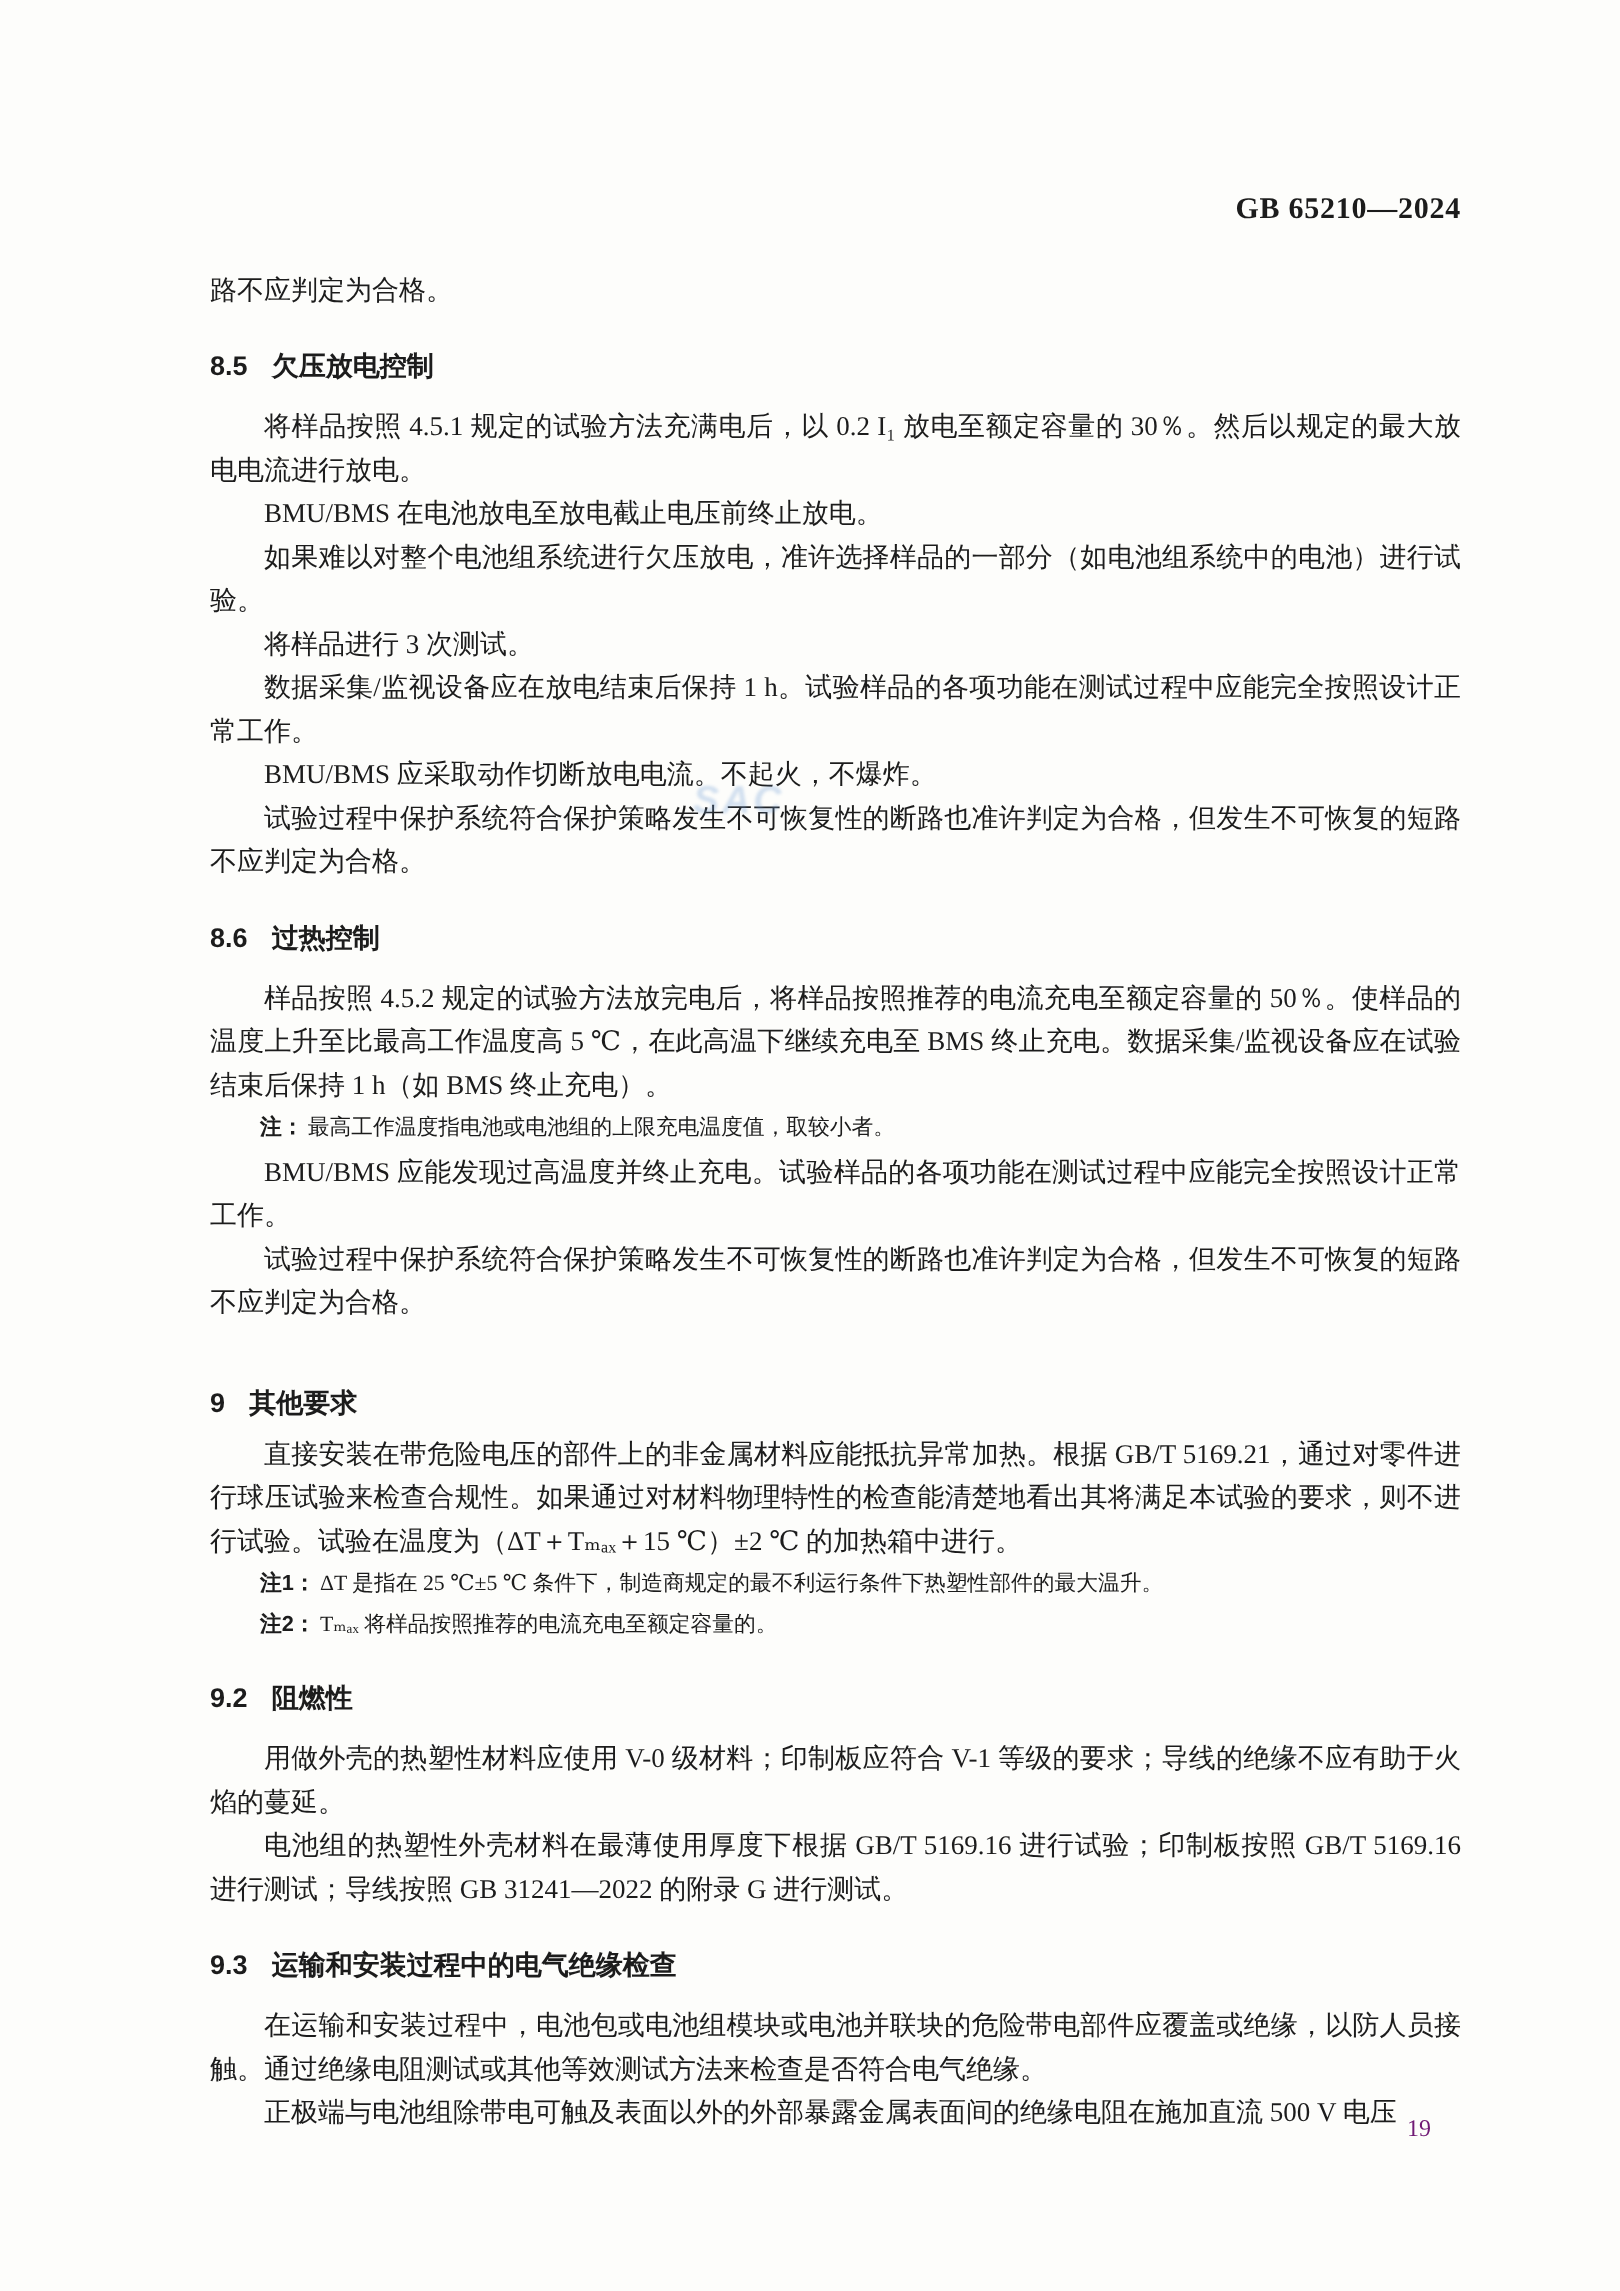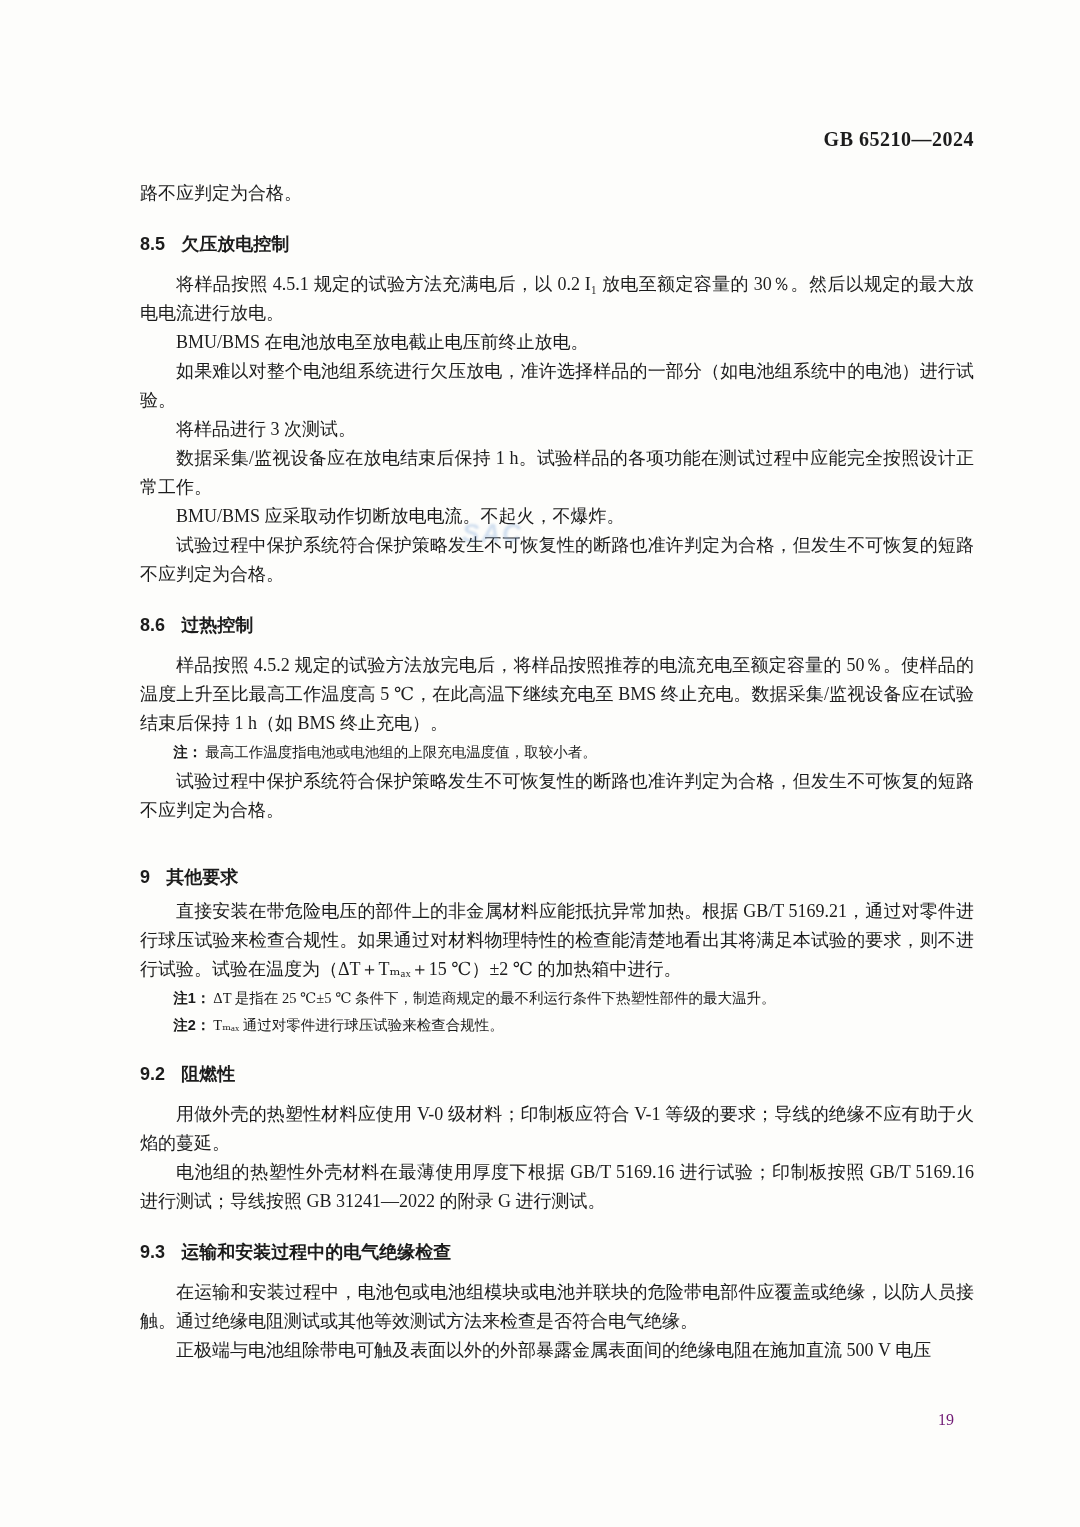--- a/index.html
+++ b/index.html
@@ -93,32 +93,33 @@
   <div class="para">BMU/BMS 应采取动作切断放电电流。不起火，不爆炸。</div>
   <div class="para">试验过程中保护系统符合保护策略发生不可恢复性的断路也准许判定为合格，但发生不可恢复的短路不应判定为合格。</div>
 
   <div class="heading">
     <span class="num">8.6</span><span>过热控制</span>
   </div>
   <div class="para">样品按照 4.5.2 规定的试验方法放完电后，将样品按照推荐的电流充电至额定容量的 50％。使样品的温度上升至比最高工作温度高 5 ℃，在此高温下继续充电至 BMS 终止充电。数据采集/监视设备应在试验结束后保持 1 h（如 BMS 终止充电）。</div>
   <div class="note">
     <span class="note-label">注：</span><span>最高工作温度指电池或电池组的上限充电温度值，取较小者。</span>
   </div>
+  <div class="para">BMU/BMS 应能发现过高温度并终止充电。试验样品的各项功能在测试过程中应能完全按照设计正常工作。</div>
   <div class="para">试验过程中保护系统符合保护策略发生不可恢复性的断路也准许判定为合格，但发生不可恢复的短路不应判定为合格。</div>
 
   <div class="heading chapter">
     <span class="num">9</span><span>其他要求</span>
   </div>
 
   <div class="para">直接安装在带危险电压的部件上的非金属材料应能抵抗异常加热。根据 GB/T 5169.21，通过对零件进行球压试验来检查合规性。如果通过对材料物理特性的检查能清楚地看出其将满足本试验的要求，则不进行试验。试验在温度为（ΔT＋Tₘₐₓ＋15 ℃）±2 ℃ 的加热箱中进行。</div>
   <div class="note">
     <span class="note-label">注1：</span><span>ΔT 是指在 25 ℃±5 ℃ 条件下，制造商规定的最不利运行条件下热塑性部件的最大温升。</span>
   </div>
   <div class="note">
-    <span class="note-label">注2：</span><span>Tₘₐₓ 通过对零件进行球压试验来检查合规性。</span>
+    <span class="note-label">注2：</span><span>Tₘₐₓ 将样品按照推荐的电流充电至额定容量的。</span>
   </div>
 
   <div class="heading">
     <span class="num">9.2</span><span>阻燃性</span>
   </div>
   <div class="para">用做外壳的热塑性材料应使用 V-0 级材料；印制板应符合 V-1 等级的要求；导线的绝缘不应有助于火焰的蔓延。</div>
   <div class="para">电池组的热塑性外壳材料在最薄使用厚度下根据 GB/T 5169.16 进行试验；印制板按照 GB/T 5169.16 进行测试；导线按照 GB 31241—2022 的附录 G 进行测试。</div>
 
   <div class="heading">
     <span class="num">9.3</span><span>运输和安装过程中的电气绝缘检查</span>

